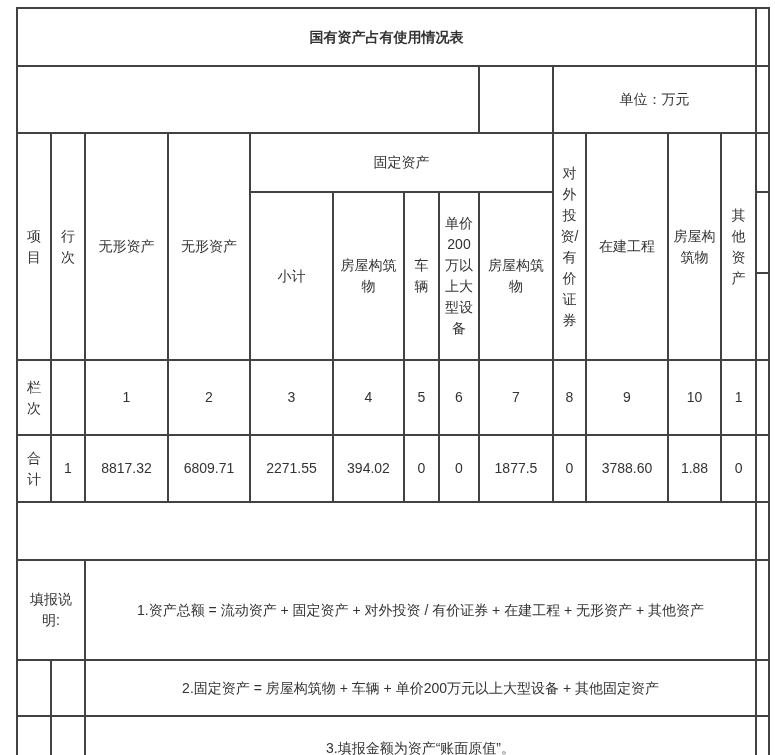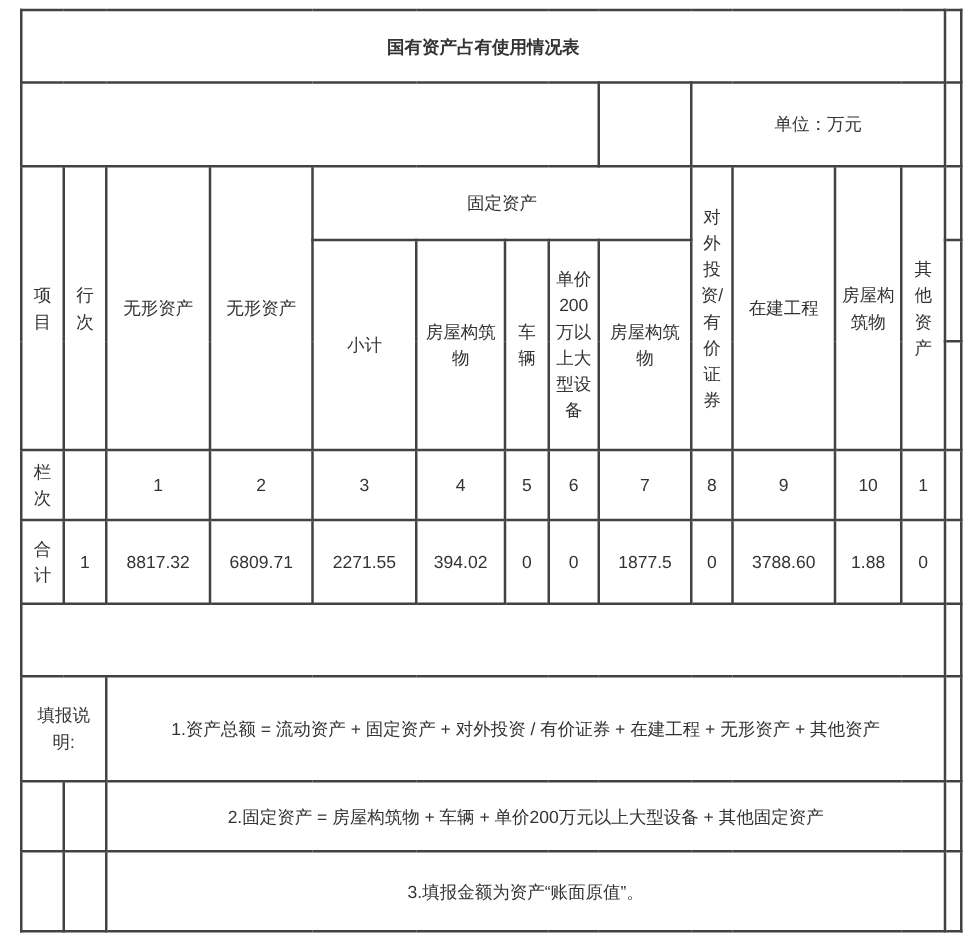--- a/index.html
+++ b/index.html
@@ -23,24 +23,24 @@
     vertical-align: middle;
     padding: 1px 4px;
     overflow: hidden;
     word-wrap: break-word;
   }
   tr.r-title  { height: 58px; border-radius: 18px; }
   tr.r-unit   { height: 67px; }
   tr.r-h1     { height: 59px; }
   tr.r-h2     { height: 81px; }
   tr.r-h3     { height: 87px; }
-  tr.r-idx    { height: 56px; }
+  tr.r-idx    { height: 75px; }
   tr.r-total  { height: 67px; }
   tr.r-empty  { height: 58px; }
-  tr.r-n1     { height: 84px; }
+  tr.r-n1     { height: 100px; }
   tr.r-n2     { height: 56px; }
   tr.r-n3     { height: 64px; }
 
   td.title { font-size: 15px; font-weight: bold; color: #000000; }
   td.unit  { text-align: right; padding-right: 10px; }
   td.left  { text-align: left;  padding-left: 6px; margin-left: 43px; }
   td.right { text-align: right; padding-right: 6px; }
   td.note  { text-align: left;  padding-left: 5px; }
 </style>
 </head>

